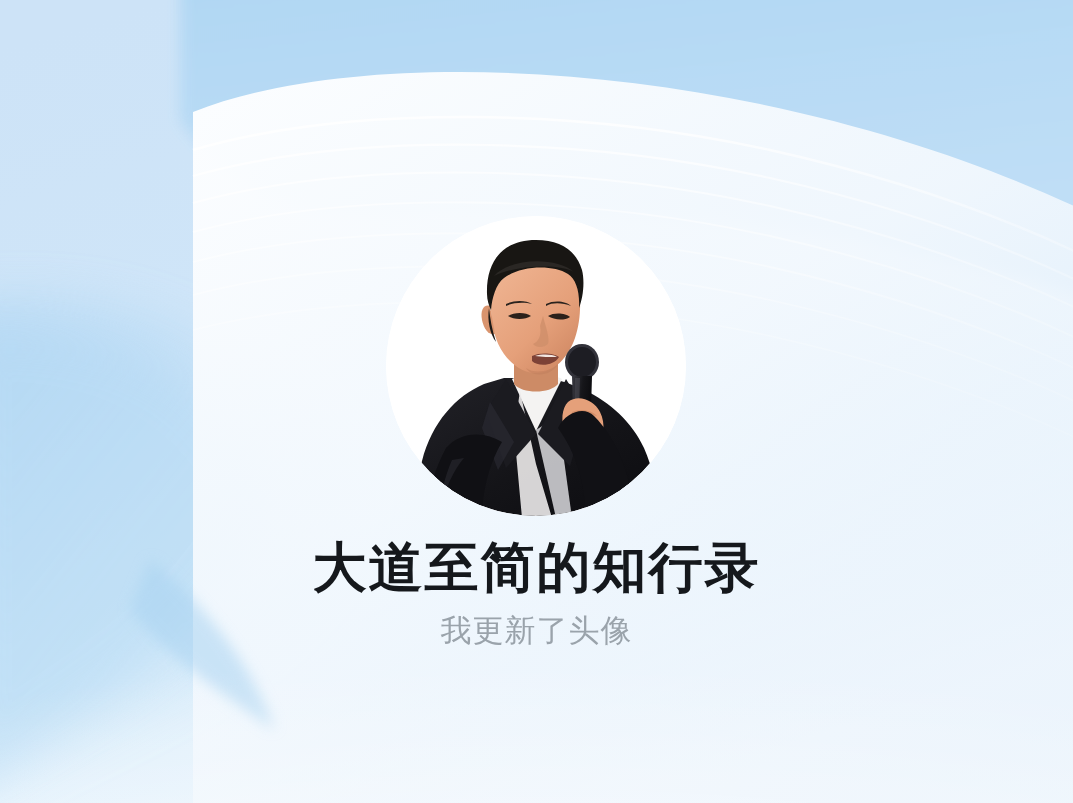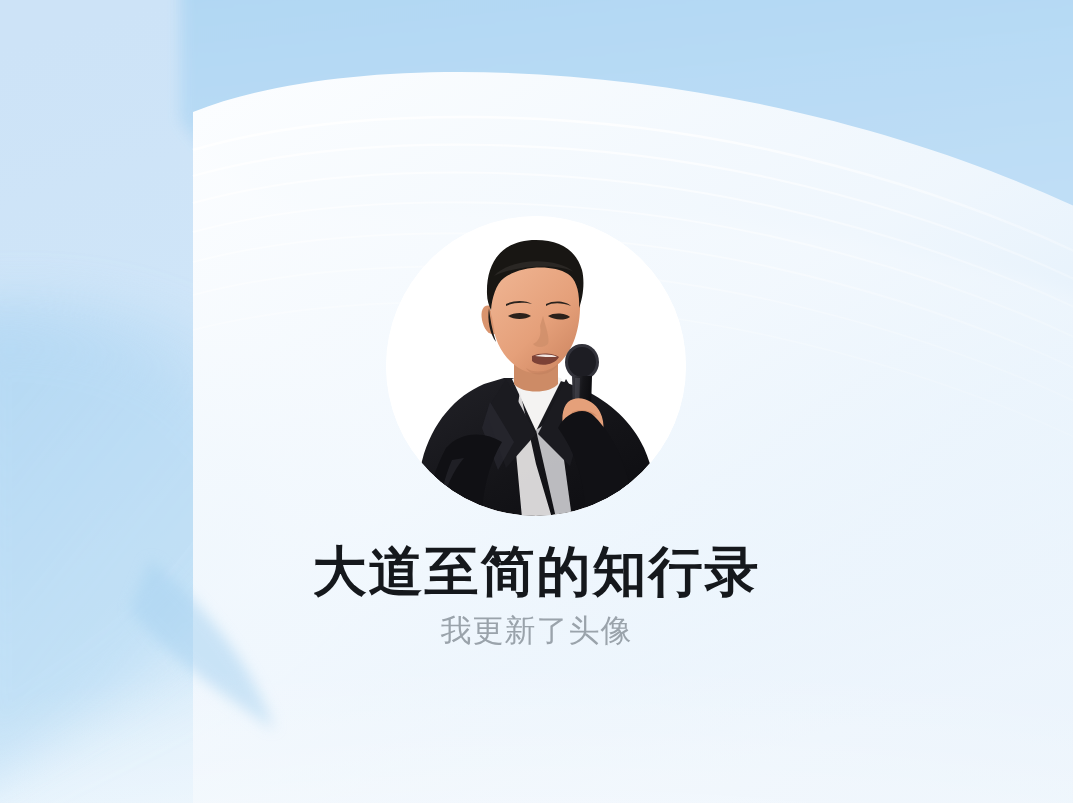--- a/index.html
+++ b/index.html
@@ -60,21 +60,21 @@
     position: absolute;
     left: 0;
     right: 0;
     top: 543px;
     text-align: center;
     font-size: 54px;
     line-height: 1.08;
     font-weight: 700;
     letter-spacing: 2px;
     color: #15181c;
-    font-family: Liberation Serif, serif;
+    font-family: Liberation Mono, monospace;
     white-space: nowrap;
   }
 
   .subtitle {
     position: absolute;
     left: 0;
     right: 0;
     top: 612px;
     text-align: center;
     font-size: 31px;

